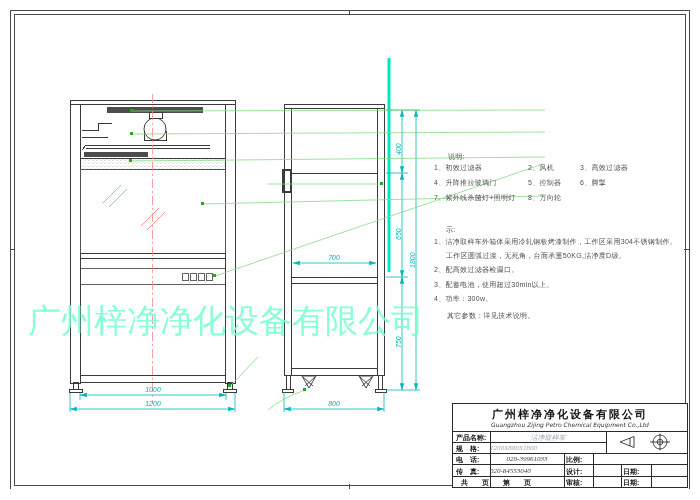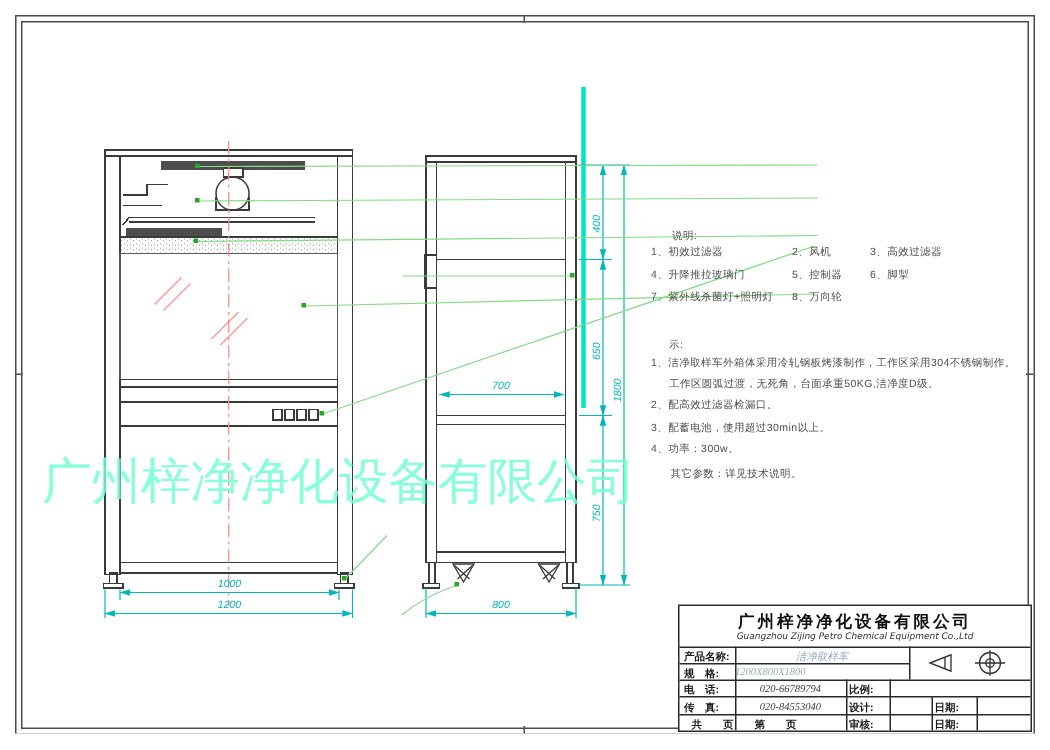--- a/index.html
+++ b/index.html
@@ -201,25 +201,25 @@
     <div class="vl" style="left:168px;top:60px;width:1px;height:23px;"></div>
     <div class="vl" style="left:198px;top:60px;width:1px;height:23px;"></div>
 
     <div class="lab" style="left:3px;top:29px;">产品名称:</div>
     <div class="val light" style="left:37px;top:29px;width:116px;text-align:center;">洁净取样车</div>
 
     <div class="lab" style="left:3px;top:40px;">规　格:</div>
     <div class="val light" style="left:37px;top:40px;width:116px;">1200X800X1800</div>
 
     <div class="lab" style="left:3px;top:51px;">电　话:</div>
-    <div class="val dark" style="left:37px;top:51px;width:74px;text-align:center;">020-66789794</div>
+    <div class="val dark" style="left:37px;top:51px;width:74px;text-align:center;">020-39961033</div>
     <div class="lab" style="left:113px;top:51px;">比例:</div>
 
     <div class="lab" style="left:3px;top:63px;">传　真:</div>
-    <div class="val dark" style="left:37px;top:63px;width:74px;text-align:center;">020-84553040</div>
+    <div class="val dark" style="left:37px;top:63px;width:74px;">020-84553040</div>
     <div class="lab" style="left:113px;top:63px;">设计:</div>
     <div class="lab" style="left:170px;top:63px;">日期:</div>
 
     <div class="lab" style="left:8px;top:74px;">共　　页　　第　　页</div>
     <div class="lab" style="left:113px;top:74px;">审核:</div>
     <div class="lab" style="left:170px;top:74px;">日期:</div>
 
     <svg style="left:155px;top:29px;" width="76" height="18" viewBox="0 0 76 18">
       <g stroke="#333" stroke-width="0.9" fill="none">
         <path d="M12,9 L26,3.5 L26,14.5 Z"></path>

